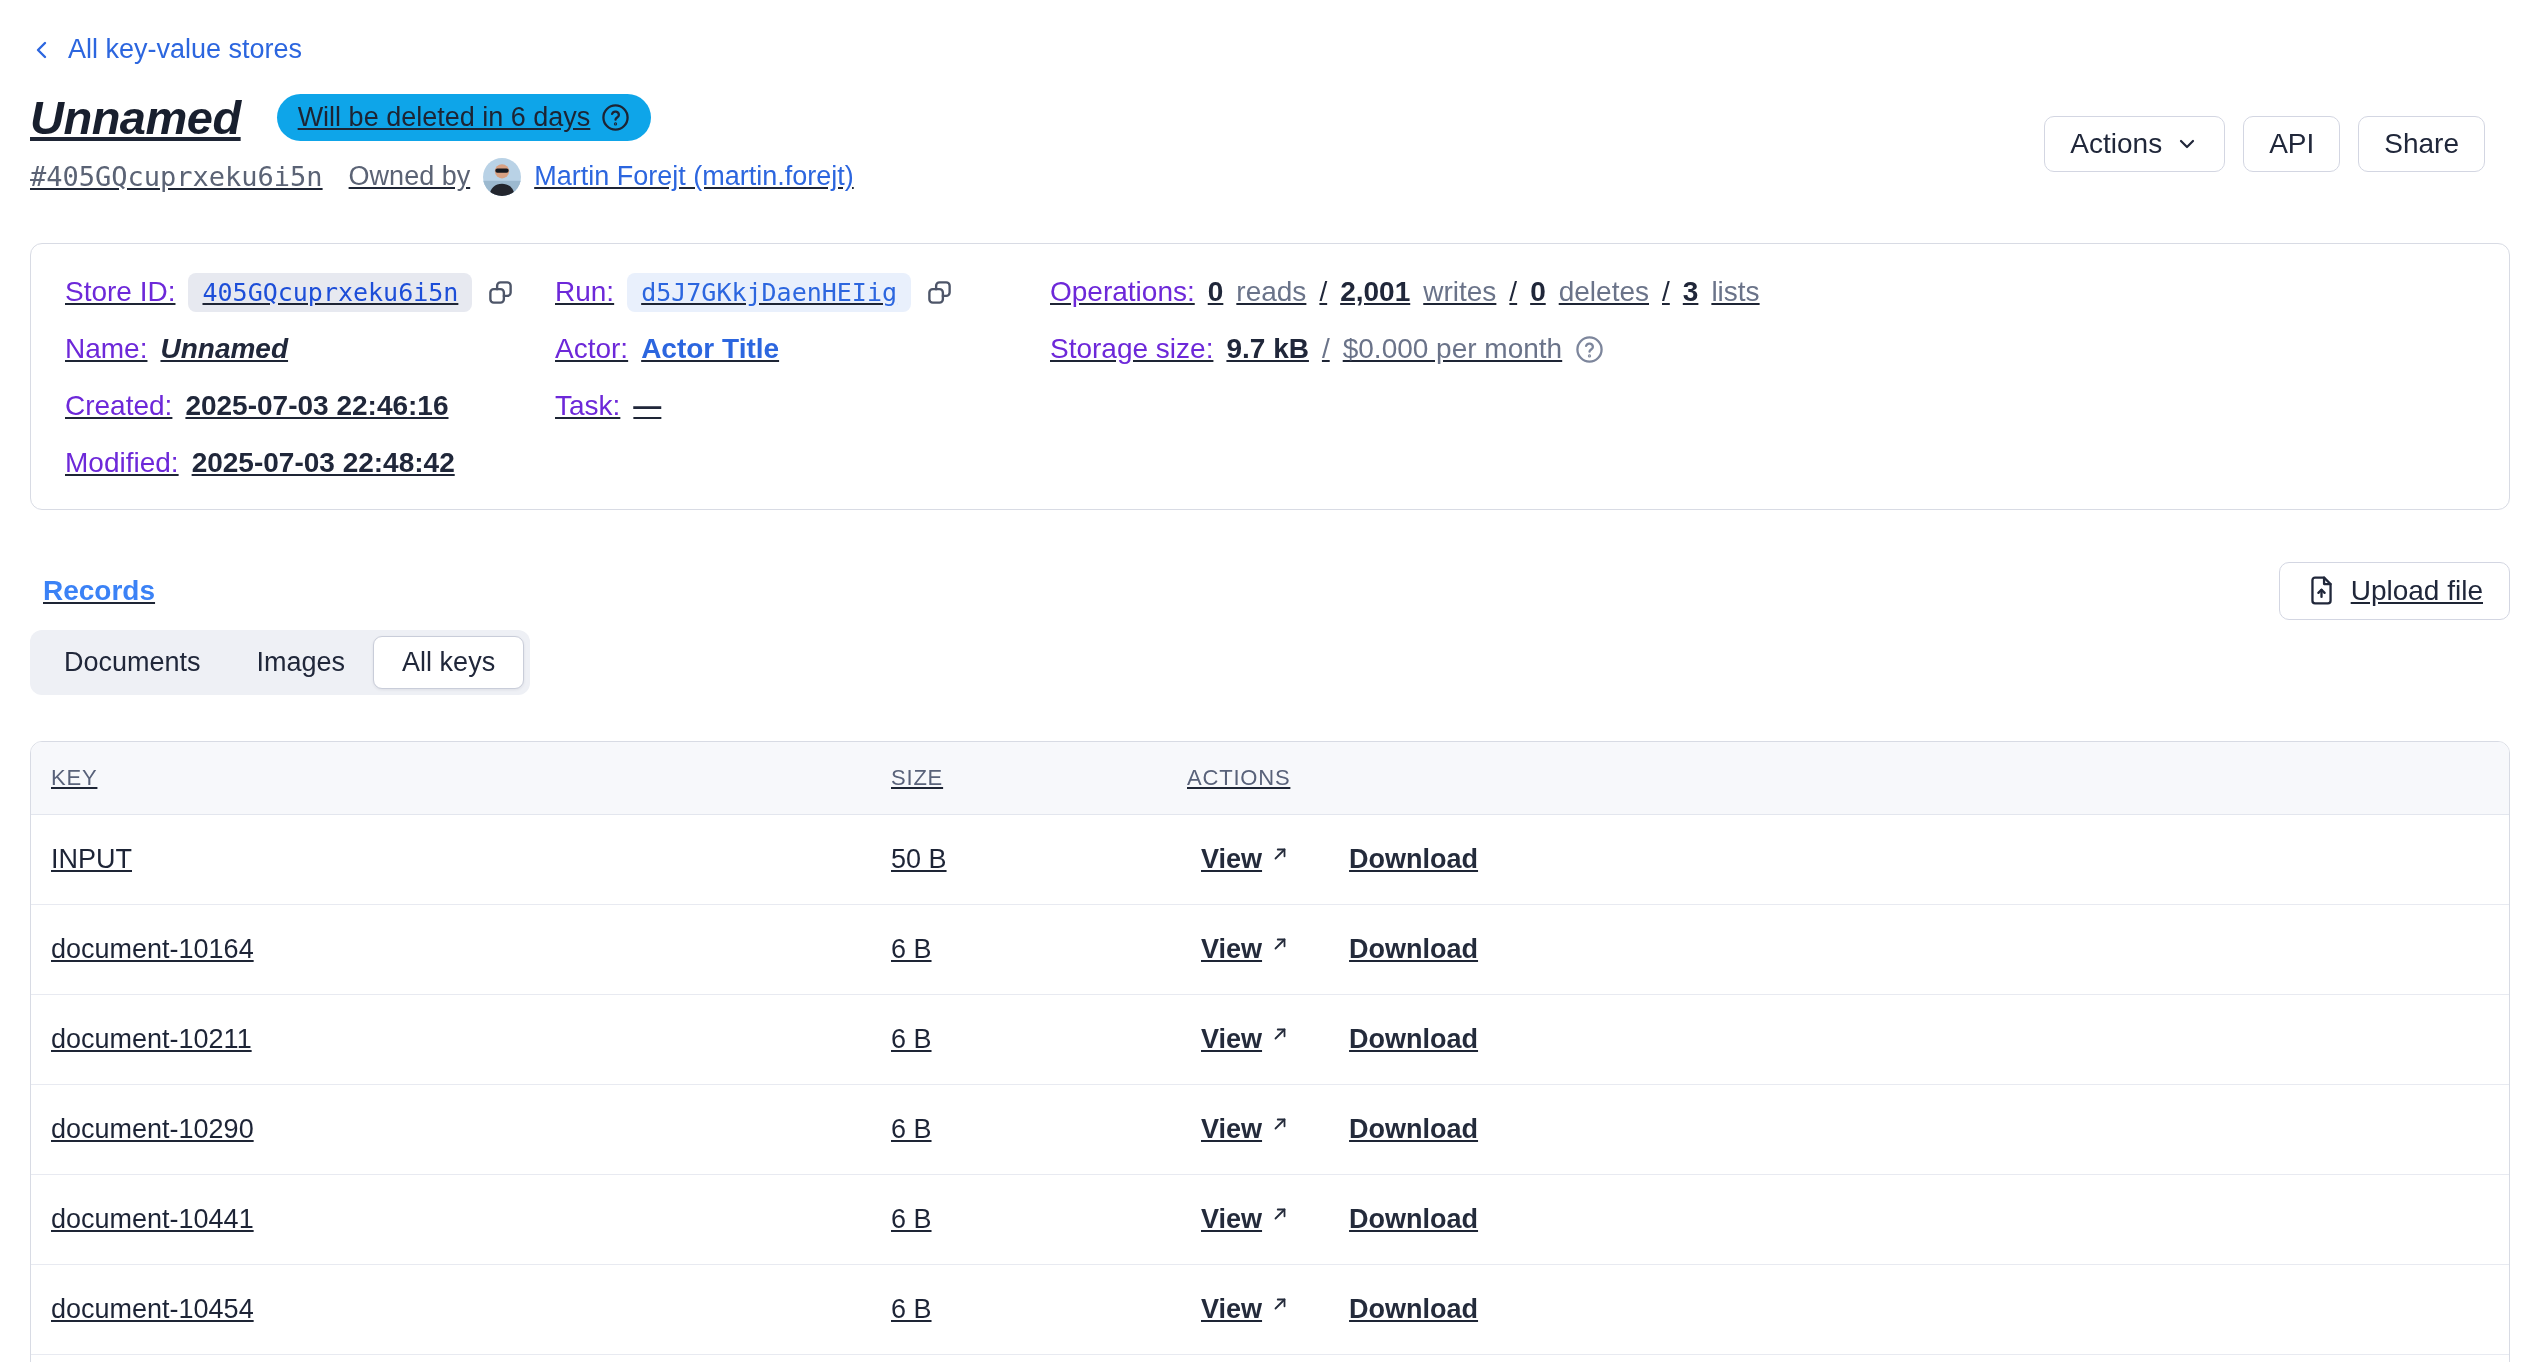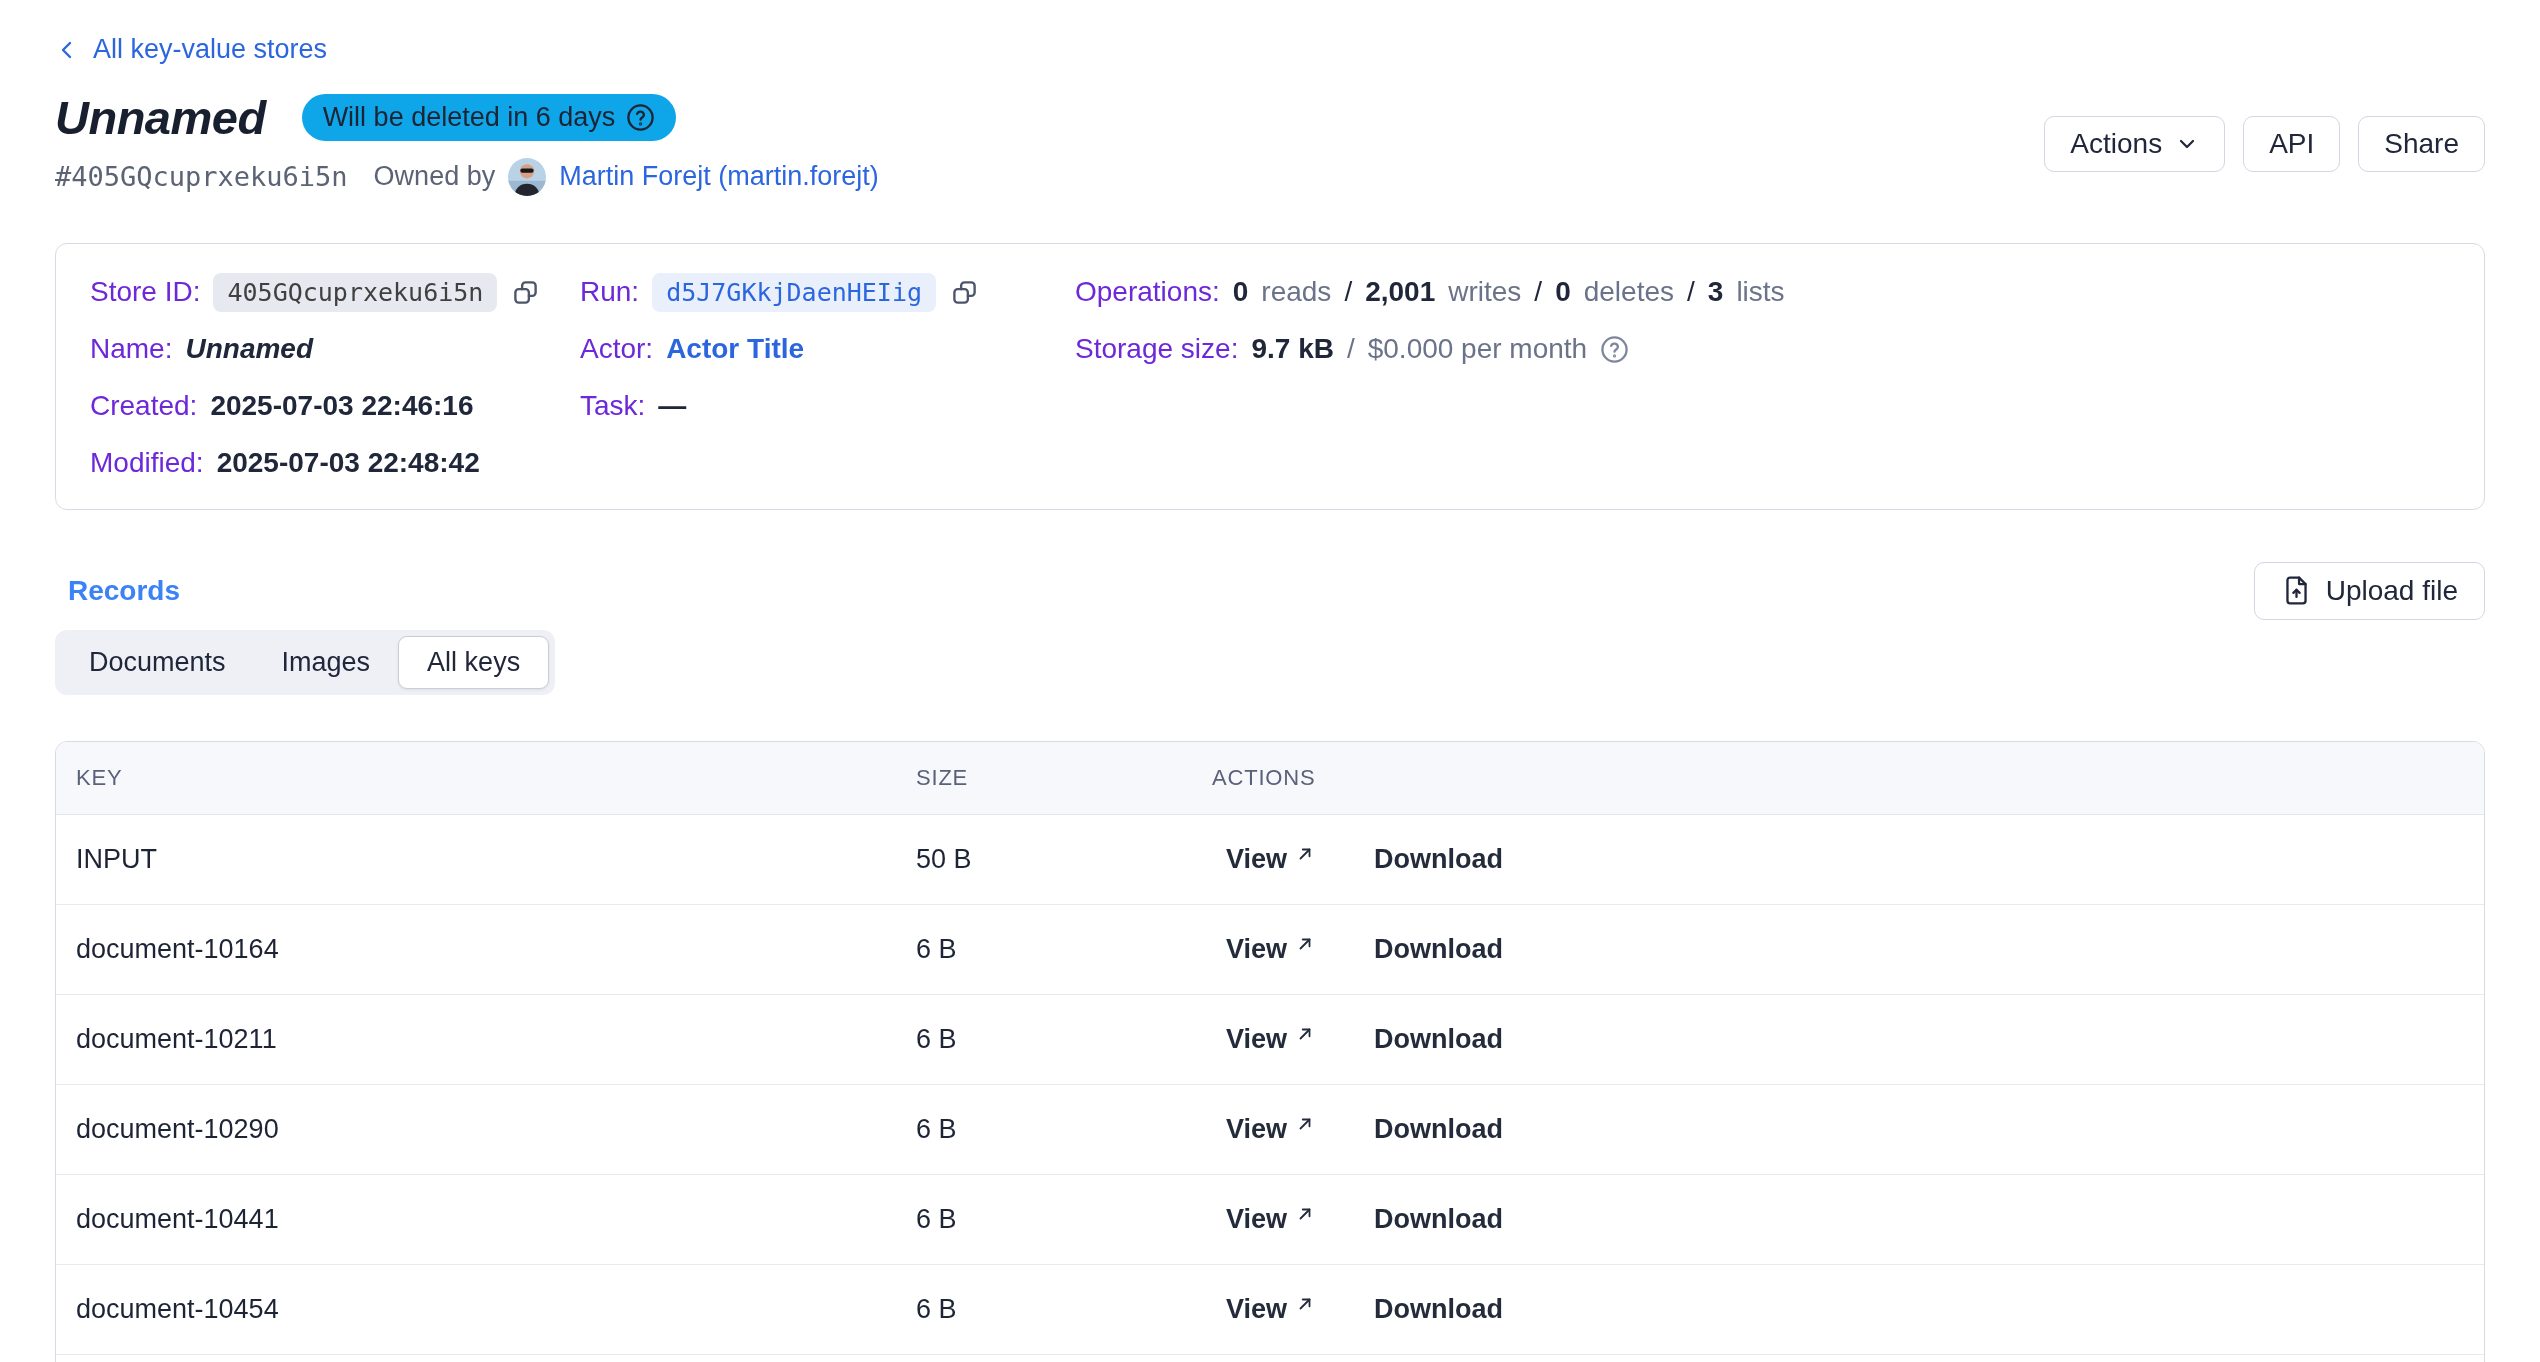--- a/index.html
+++ b/index.html
@@ -1,18 +1,18 @@
 <!DOCTYPE html>
 <html><head>
 <meta charset="utf-8">
 <style>
   * { margin:0; padding:0; box-sizing:border-box; }
   html,body { width:2540px; height:1362px; overflow:hidden; background:#ffffff;
               font-family:"Liberation Sans", sans-serif; color:#1e2535; }
-  .page { position:relative; width:2540px; height:956px; padding:0 55px; }
+  .page { position:relative; width:2540px; height:956px; padding:0 30px;text-decoration:underline; }
 
   
   .breadcrumb { margin-top:34px; display:inline-flex; align-items:center; gap:14px;
                 color:#2c66df; font-size:27px; cursor:pointer; }
   .breadcrumb svg { width:24px; height:24px; stroke:#2c66df; }
 
   
   .title-row { margin-top:24px; display:flex; align-items:center; gap:36px; }
   .store-title { font-size:47px; font-weight:700; font-style:italic; color:#181f2e; letter-spacing:-0.5px; }
   .badge { display:inline-flex; align-items:center; gap:11px; background:#0ea5e9; color:#1d2433;
@@ -33,21 +33,21 @@
   .owner-link { color:#2c66df; cursor:pointer; }
 
   
   .card { margin-top:47px; border:1.5px solid #d8dbe4; border-radius:12px;
           padding:20px 34px 17px 34px; display:grid; grid-template-columns:490px 495px 1fr; }
   .info-line { height:57px; display:flex; align-items:center; gap:13px; font-size:28px; white-space:nowrap; }
   .lbl { color:#6d28d9; }
   .val-bold { font-weight:700; color:#20273a; }
   .val-italic { font-weight:700; font-style:italic; color:#20273a; }
   .chip { font-family:"DejaVu Sans Mono", monospace; font-size:25px; background:#e7e9f0;
-          color:#404040; border-radius:8px; padding:5px 14px; }
+          color:#1d4ed8; border-radius:8px; padding:5px 14px; }
   .chip.run-chip { background:#e9f0fc; color:#2c66df; cursor:pointer; }
   .copy-btn { display:inline-flex; cursor:pointer; margin-left:2px; }
   .copy-btn svg { width:27px; height:27px; stroke:#4d5568; }
   .actor-link { font-weight:700; color:#2c66df; cursor:pointer; }
   .ops-num { font-weight:700; color:#20273a; }
   .ops-word { color:#6a7389; }
   .ops-sep { color:#20273a; }
   .storage-cost { color:#6a7389; }
   .help-icon { display:inline-flex; }
   .help-icon svg { width:29px; height:29px; stroke:#7d869c; }

